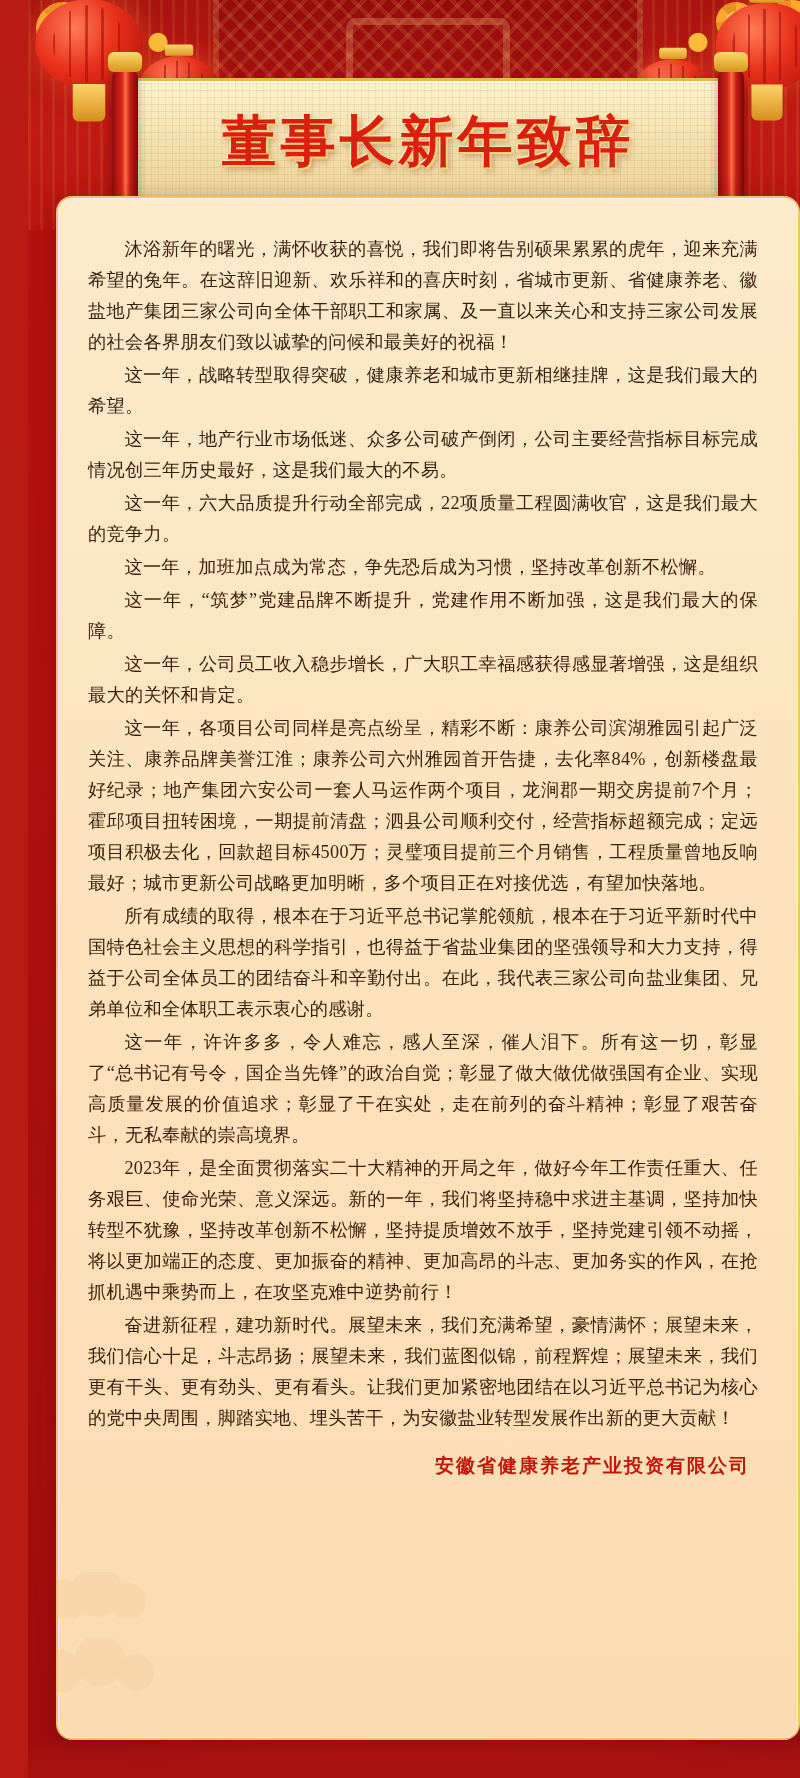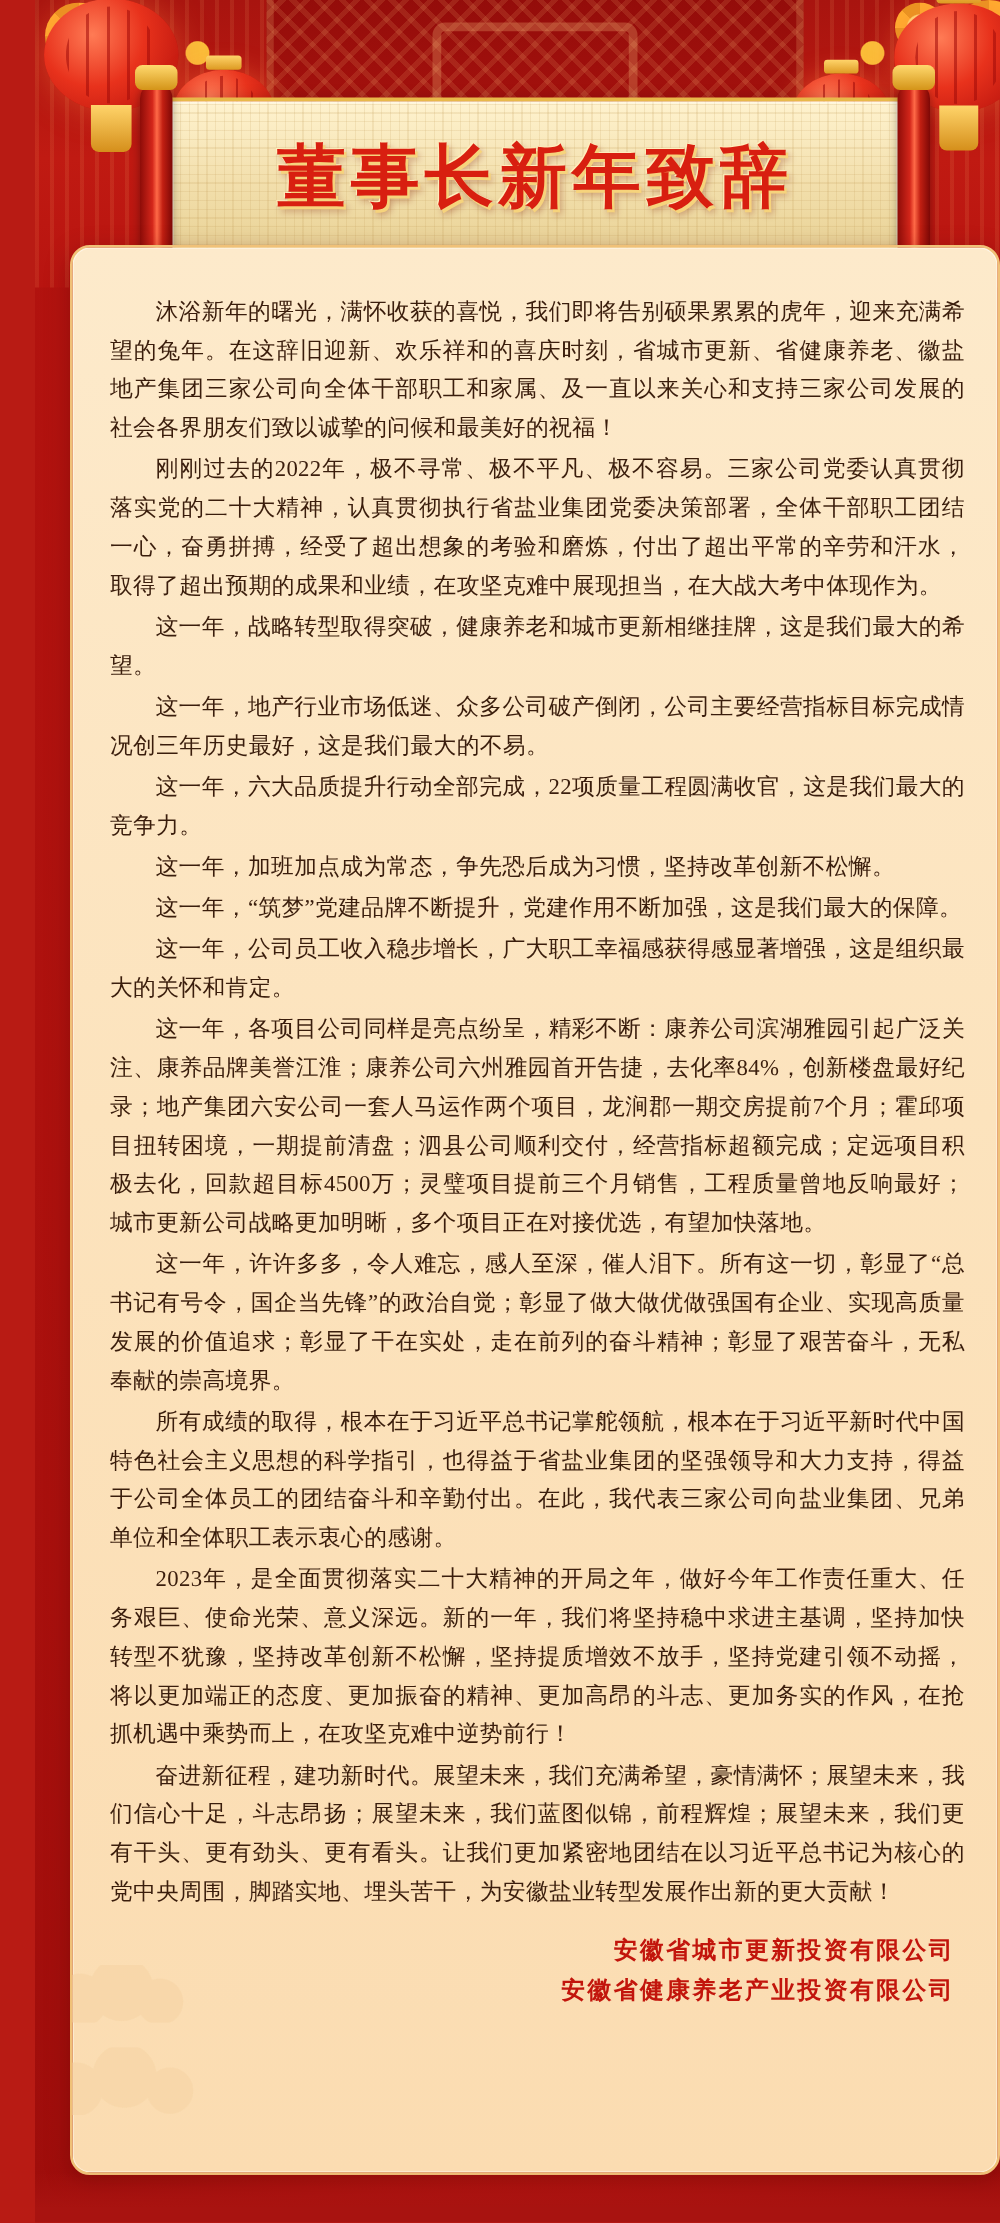--- a/index.html
+++ b/index.html
@@ -176,21 +176,21 @@
   .card {
     position: absolute;
     left: 28px;
     right: 28px;
     top: 196px;
     bottom: 38px;
     background: linear-gradient(180deg, #fdeacb 0%, #fce3bd 45%, #fbdcb1 100%);
     border: 2px solid #f0c178;
     border-radius: 16px;
     box-shadow: 0 6px 20px rgba(80,5,0,.35), inset 0 0 0 1px rgba(255,255,255,.5);
-    padding: 36px 26px 18px 30px;
+    padding: 36px 40px 18px 30px;
     box-sizing: border-box;
     overflow: hidden;
   }
   .card-inner {
     position: relative;
     z-index: 2;
   }
   .para {
     margin: 0 0 2px 0;
     text-indent: 2em;
@@ -278,35 +278,33 @@
         <div class="rod-cap bot"></div>
     </div>
   </div>
 
   <div class="card">
     <div class="cloud cloud-a"></div>
     <div class="cloud cloud-b"></div>
 
     <div class="card-inner">
       <p class="para">沐浴新年的曙光，满怀收获的喜悦，我们即将告别硕果累累的虎年，迎来充满希望的兔年。在这辞旧迎新、欢乐祥和的喜庆时刻，省城市更新、省健康养老、徽盐地产集团三家公司向全体干部职工和家属、及一直以来关心和支持三家公司发展的社会各界朋友们致以诚挚的问候和最美好的祝福！</p>
-      <p class="para">刚刚过去的2022年，极不寻常、极不平凡、极不容易。三家公司党委认真贯彻落实党的二十大精神，认真贯彻执行省盐业集团党委决策部署，全体干部职工团结一心，奋勇拼搏，经受了超出想象的考验和磨炼，付出了超出平常的辛劳和汗水，取得了超出预期的成果和业绩，在攻坚克难中展现担当，在大战大考中体现作为。</p>
       <p class="para">这一年，战略转型取得突破，健康养老和城市更新相继挂牌，这是我们最大的希望。</p>
       <p class="para">这一年，地产行业市场低迷、众多公司破产倒闭，公司主要经营指标目标完成情况创三年历史最好，这是我们最大的不易。</p>
       <p class="para">这一年，六大品质提升行动全部完成，22项质量工程圆满收官，这是我们最大的竞争力。</p>
       <p class="para">这一年，加班加点成为常态，争先恐后成为习惯，坚持改革创新不松懈。</p>
       <p class="para">这一年，“筑梦”党建品牌不断提升，党建作用不断加强，这是我们最大的保障。</p>
       <p class="para">这一年，公司员工收入稳步增长，广大职工幸福感获得感显著增强，这是组织最大的关怀和肯定。</p>
       <p class="para">这一年，各项目公司同样是亮点纷呈，精彩不断：康养公司滨湖雅园引起广泛关注、康养品牌美誉江淮；康养公司六州雅园首开告捷，去化率84%，创新楼盘最好纪录；地产集团六安公司一套人马运作两个项目，龙涧郡一期交房提前7个月；霍邱项目扭转困境，一期提前清盘；泗县公司顺利交付，经营指标超额完成；定远项目积极去化，回款超目标4500万；灵璧项目提前三个月销售，工程质量曾地反响最好；城市更新公司战略更加明晰，多个项目正在对接优选，有望加快落地。</p>
+      <p class="para">所有成绩的取得，根本在于习近平总书记掌舵领航，根本在于习近平新时代中国特色社会主义思想的科学指引，也得益于省盐业集团的坚强领导和大力支持，得益于公司全体员工的团结奋斗和辛勤付出。在此，我代表三家公司向盐业集团、兄弟单位和全体职工表示衷心的感谢。</p>
       <p class="para">这一年，许许多多，令人难忘，感人至深，催人泪下。所有这一切，彰显了“总书记有号令，国企当先锋”的政治自觉；彰显了做大做优做强国有企业、实现高质量发展的价值追求；彰显了干在实处，走在前列的奋斗精神；彰显了艰苦奋斗，无私奉献的崇高境界。</p>
-      <p class="para">所有成绩的取得，根本在于习近平总书记掌舵领航，根本在于习近平新时代中国特色社会主义思想的科学指引，也得益于省盐业集团的坚强领导和大力支持，得益于公司全体员工的团结奋斗和辛勤付出。在此，我代表三家公司向盐业集团、兄弟单位和全体职工表示衷心的感谢。</p>
       <p class="para">2023年，是全面贯彻落实二十大精神的开局之年，做好今年工作责任重大、任务艰巨、使命光荣、意义深远。新的一年，我们将坚持稳中求进主基调，坚持加快转型不犹豫，坚持改革创新不松懈，坚持提质增效不放手，坚持党建引领不动摇，将以更加端正的态度、更加振奋的精神、更加高昂的斗志、更加务实的作风，在抢抓机遇中乘势而上，在攻坚克难中逆势前行！</p>
       <p class="para">奋进新征程，建功新时代。展望未来，我们充满希望，豪情满怀；展望未来，我们信心十足，斗志昂扬；展望未来，我们蓝图似锦，前程辉煌；展望未来，我们更有干头、更有劲头、更有看头。让我们更加紧密地团结在以习近平总书记为核心的党中央周围，脚踏实地、埋头苦干，为安徽盐业转型发展作出新的更大贡献！</p>
 
       <div class="signature">
-        <div class="sig-line">安徽省城市更新投资有限公司</div>
         <div class="sig-line">安徽省健康养老产业投资有限公司</div>
 
       </div>
     </div>
   </div>
 
   <div class="bottom-fade"></div>
 </div>
 
 </body></html>

